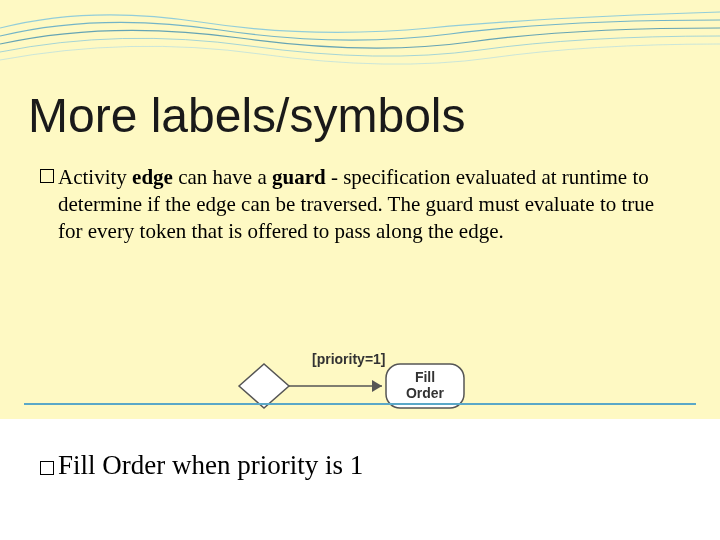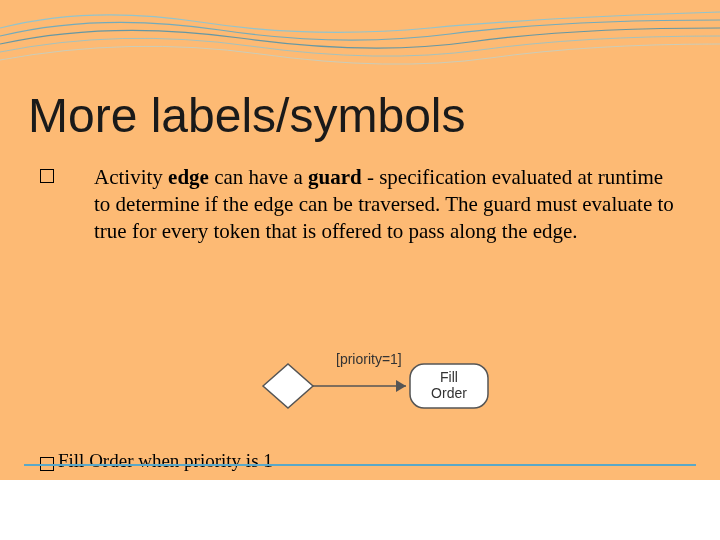--- a/index.html
+++ b/index.html
@@ -4,23 +4,23 @@
 <style>
   * { margin: 0; padding: 0; box-sizing: border-box; }
   html, body { width: 720px; height: 540px; overflow: hidden; }
   body {
     font-family: Georgia, 'Times New Roman', serif;
     background: #ffffff;
     position: relative;
   }
   .slide {
     width: 720px;
-    height: 480px;
+    height: 419px;
     position: relative;
-    background: #fdba74;
+    background: #fef9c3;
   }
   .wave-decoration {
     position: absolute;
     top: 0;
     left: 0;
     width: 720px;
     height: 75px;
     pointer-events: none;
   }
   .title {
@@ -49,36 +49,36 @@
   .bullet-marker {
     width: 14px;
     height: 14px;
     border: 1.5px solid #000;
     margin-right: 4px;
     margin-top: 5px;
     flex-shrink: 0;
   }
   .bullet-text {
     flex: 1;
-    margin-left: 36px;
   }
   .bold { font-weight: 700; }
   .diagram-container {
     position: absolute;
     top: 336px;
-    left: 228px;
+    left: 204px;
     width: 280px;
     height: 95px;
+    font-weight: bold;
   }
   .caption-row {
     position: absolute;
     top: 450px;
     left: 40px;
     right: 40px;
-    font-size: 19px;
+    font-size: 27px;
     color: #000;
     display: flex;
     align-items: center;
     font-family: Liberation Serif, serif;
   }
   .bottom-border {
     position: absolute;
     bottom: 14px;
     left: 24px;
     right: 24px;

